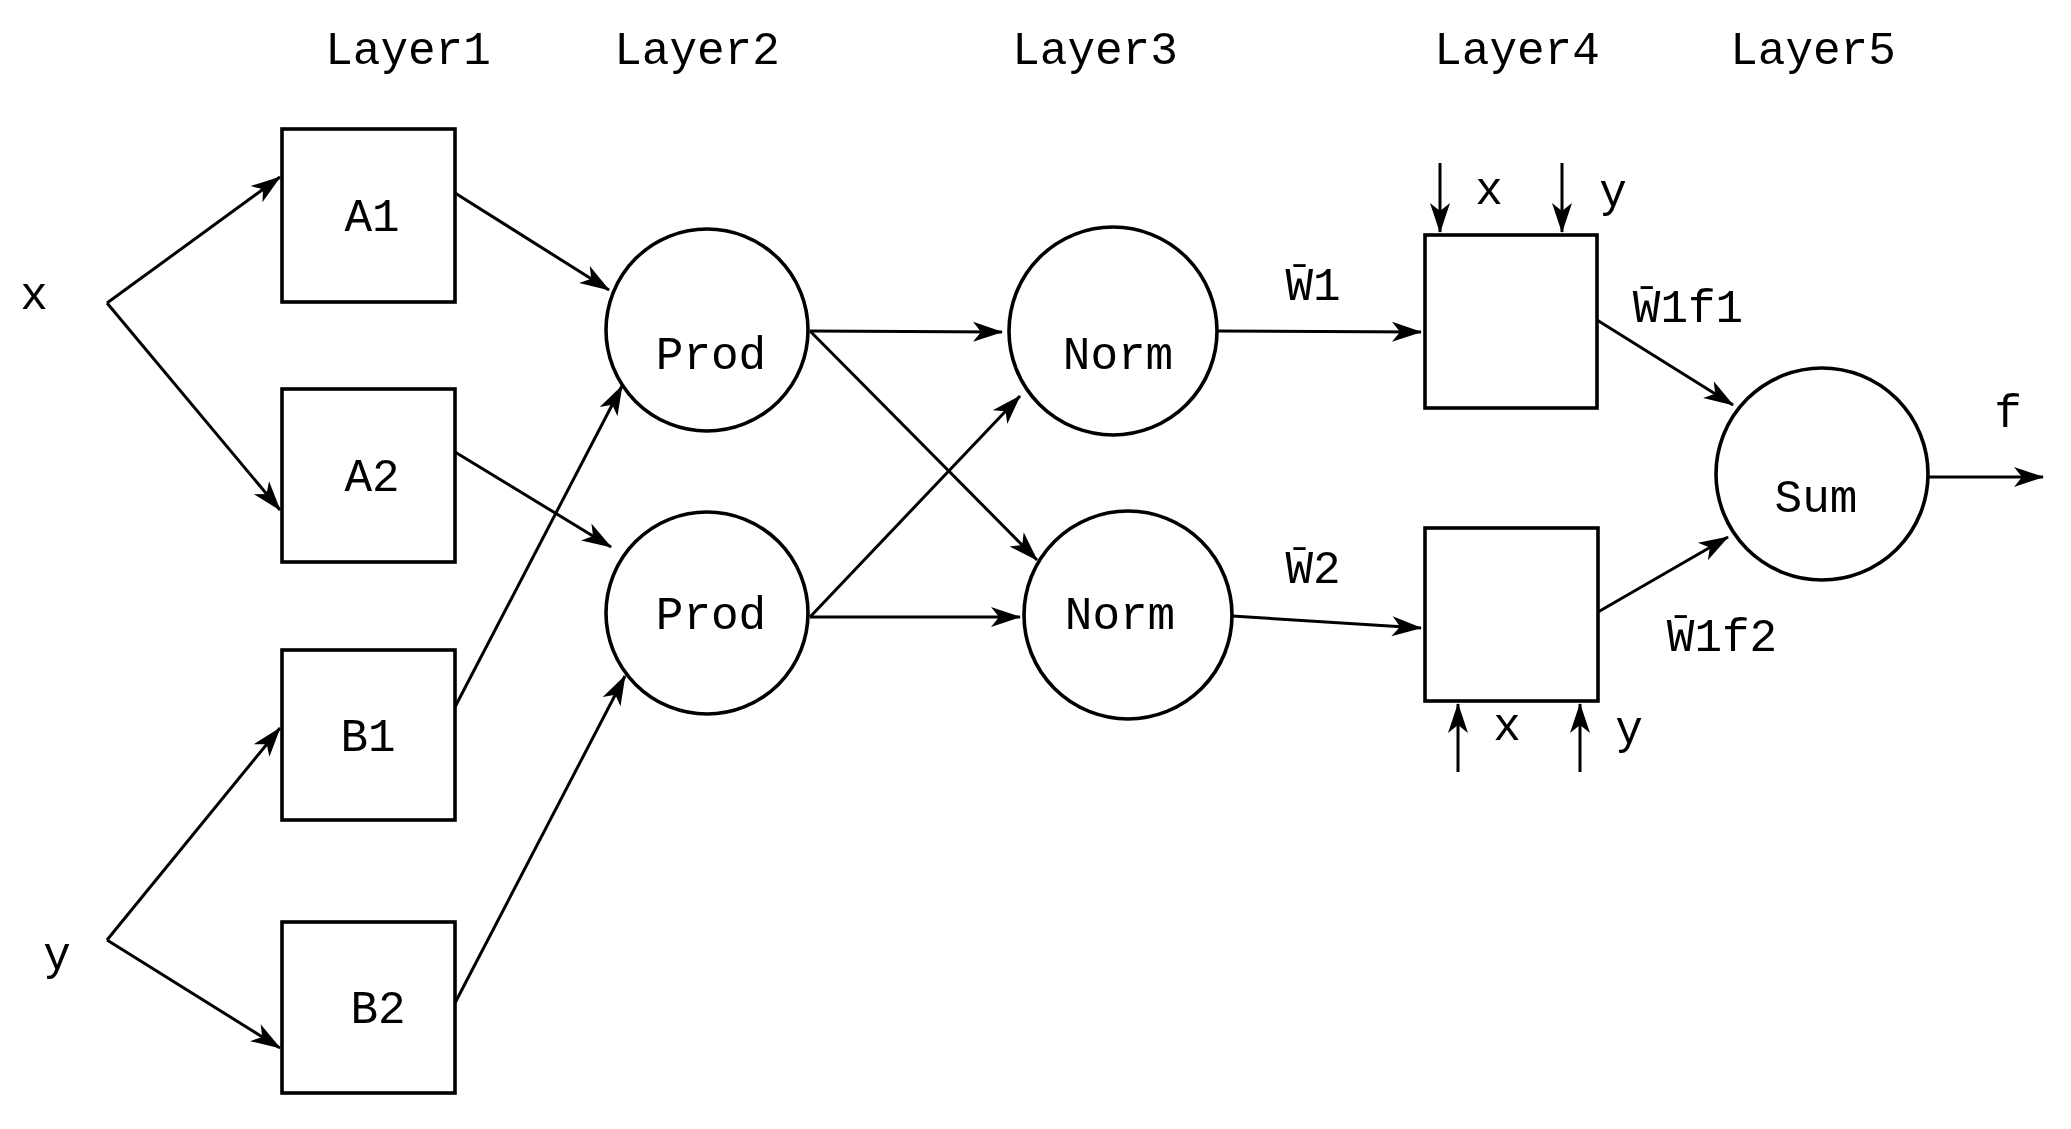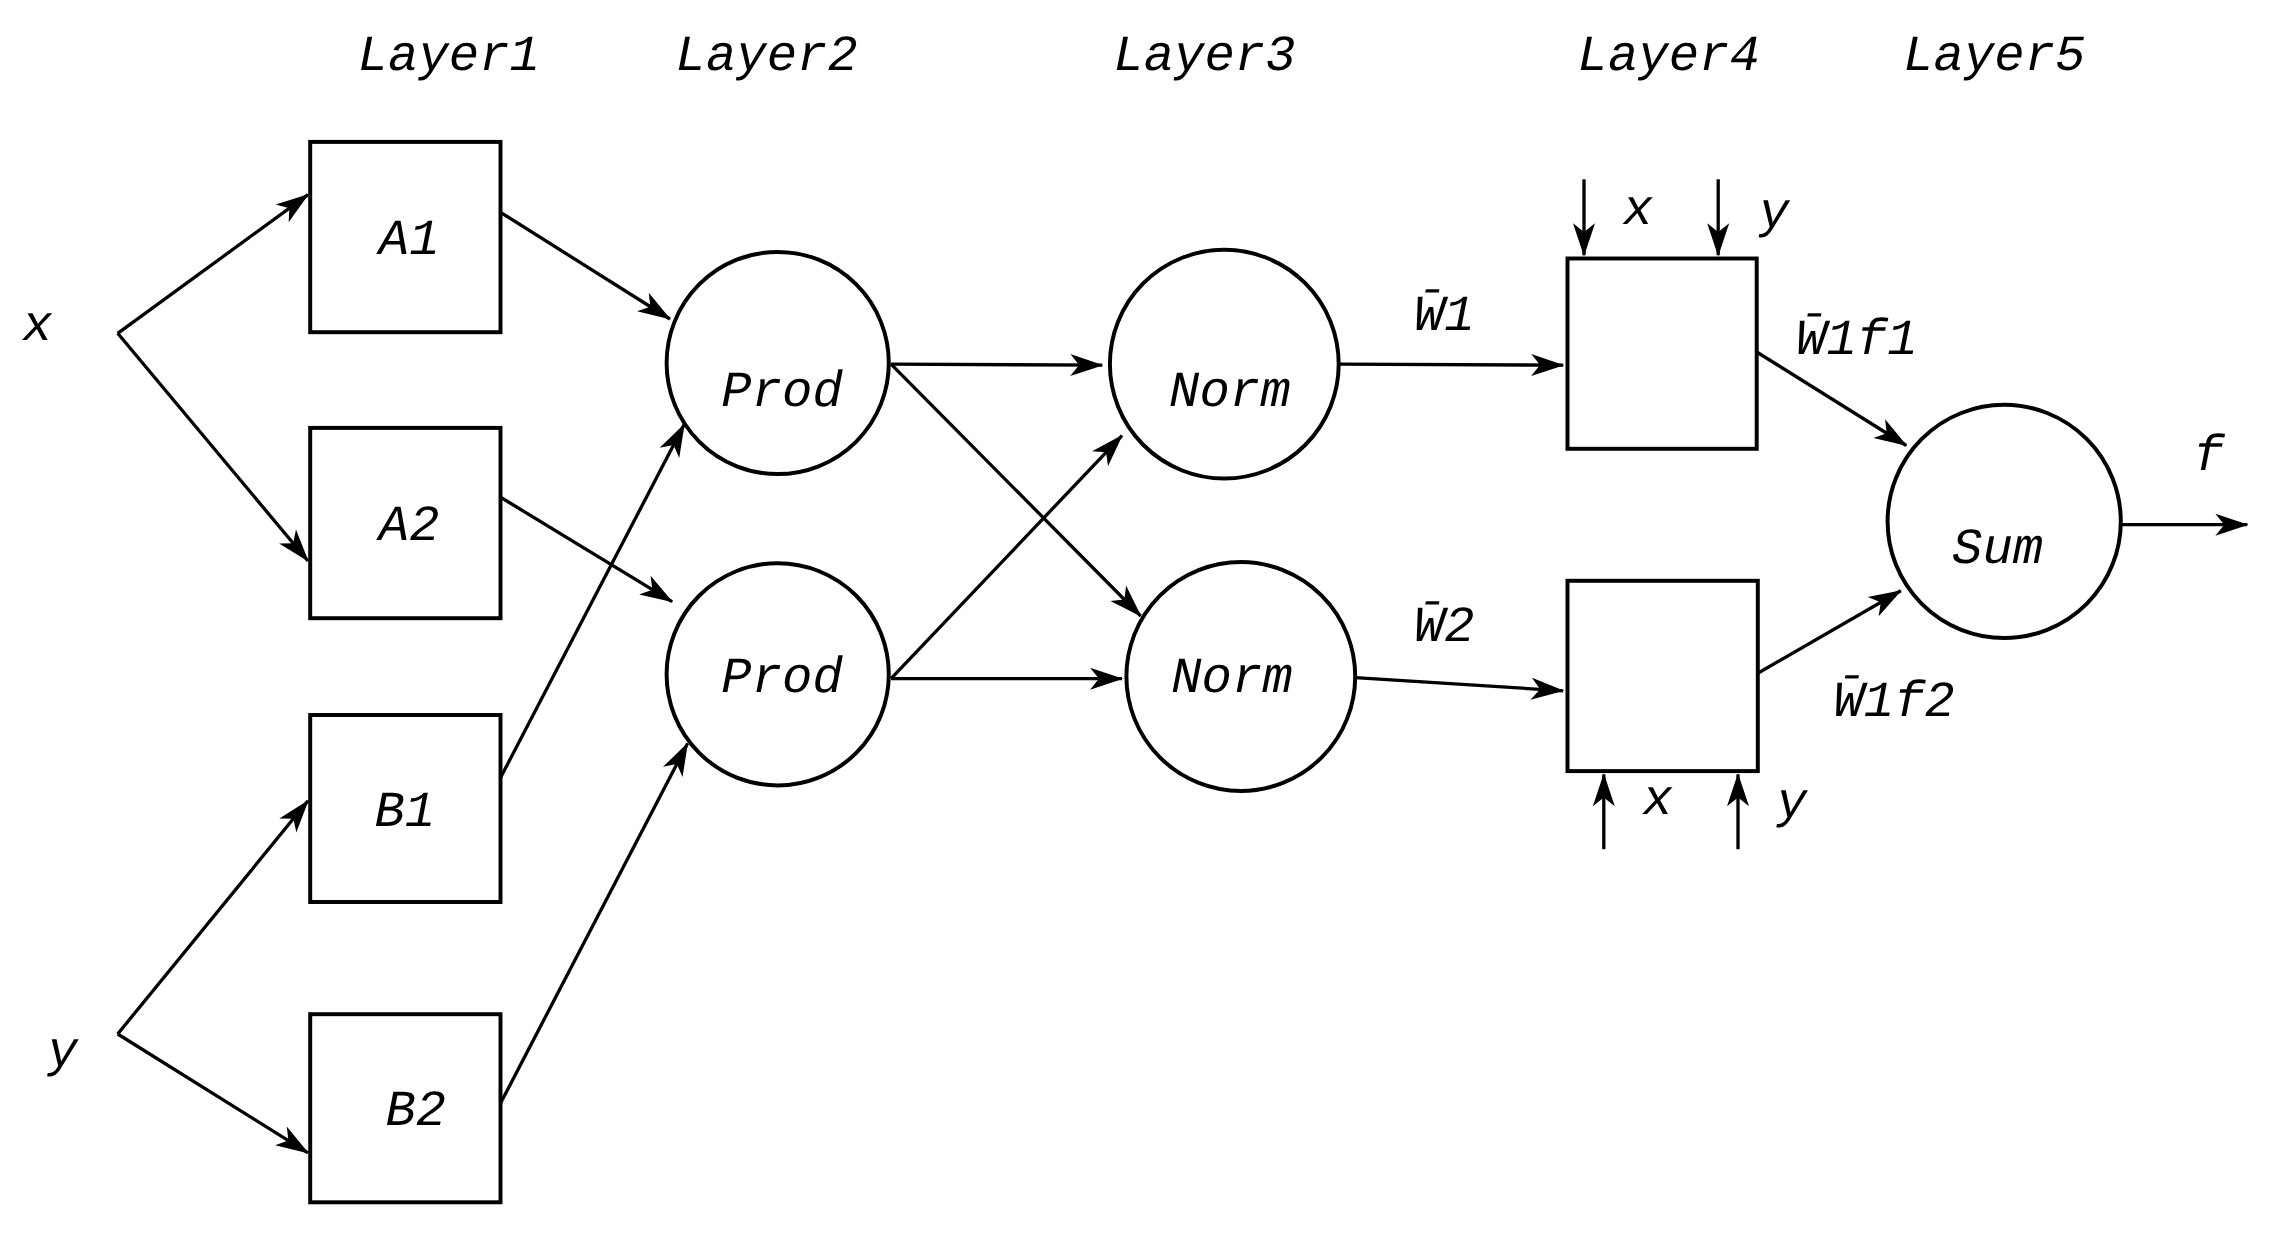--- a/index.html
+++ b/index.html
@@ -6,21 +6,20 @@
     margin: 0;
     padding: 0;
     background: #ffffff;
   }
   .stage {
     position: relative;
     width: 2071px;
     height: 1129px;
     background: #ffffff;
     font-family: "Liberation Mono", "DejaVu Sans Mono", monospace;
-    font-style: italic;
   }
   svg { display: block; }
   .node {
     fill: #ffffff;
     stroke: #000000;
     stroke-width: 3.6px;
   }
   .edge {
     stroke: #000000;
     stroke-width: 3px;

